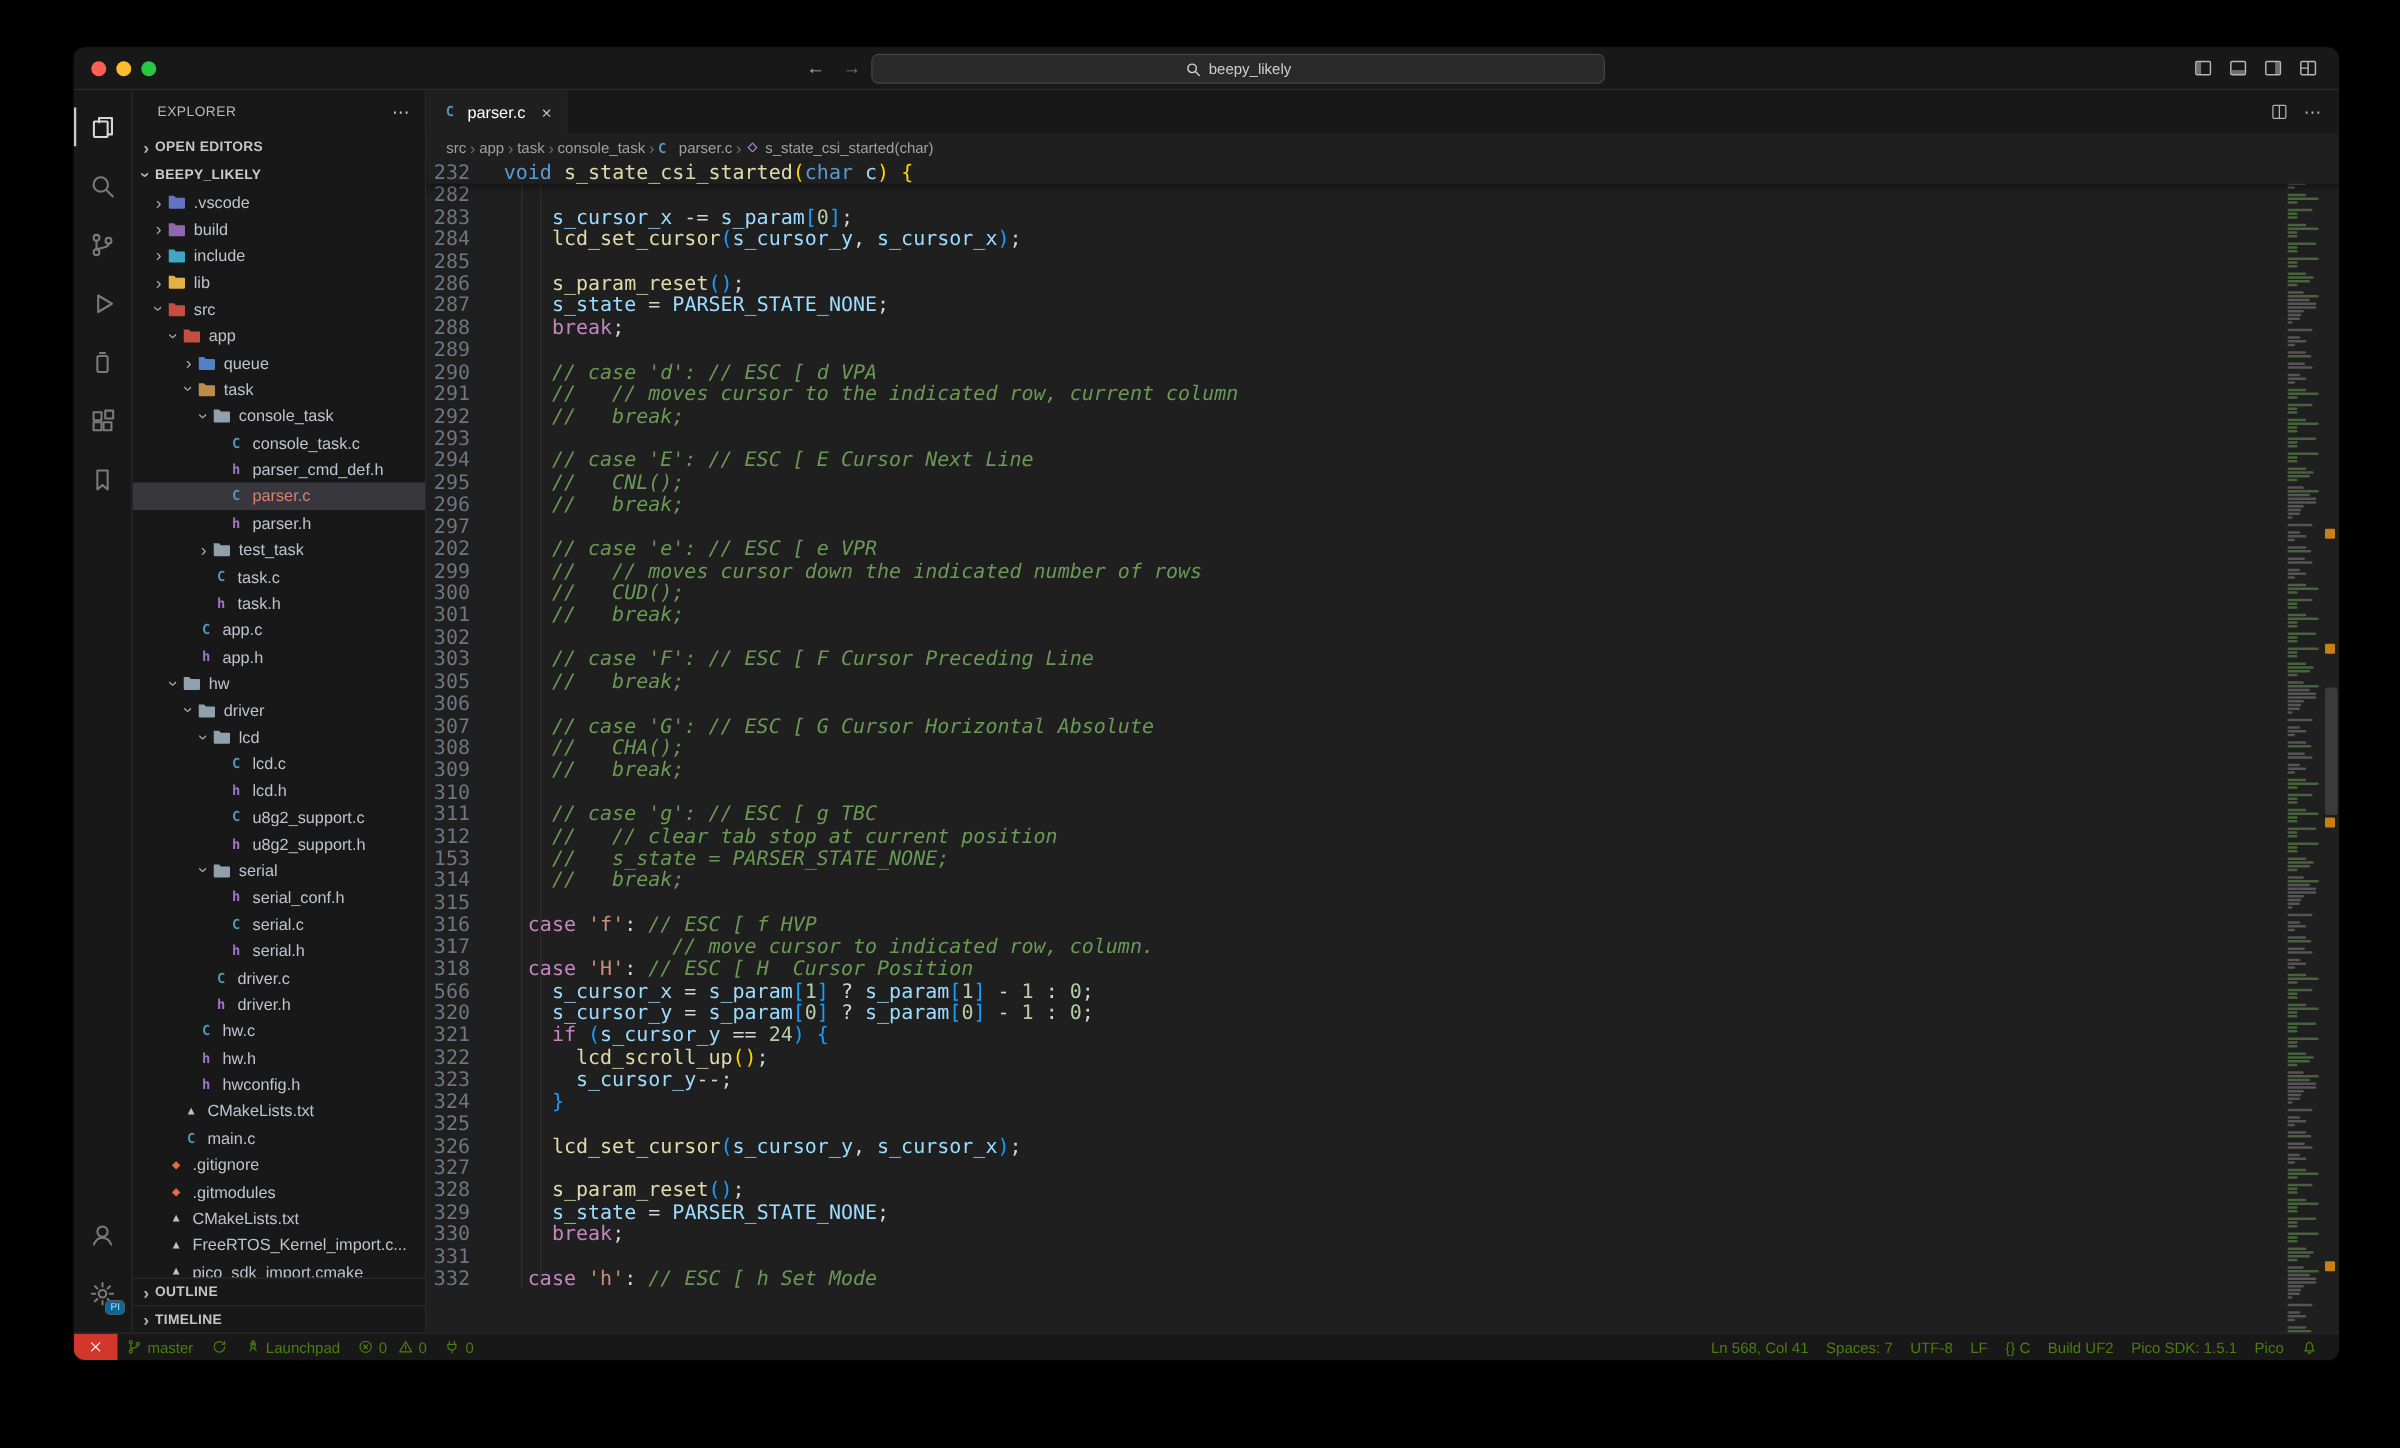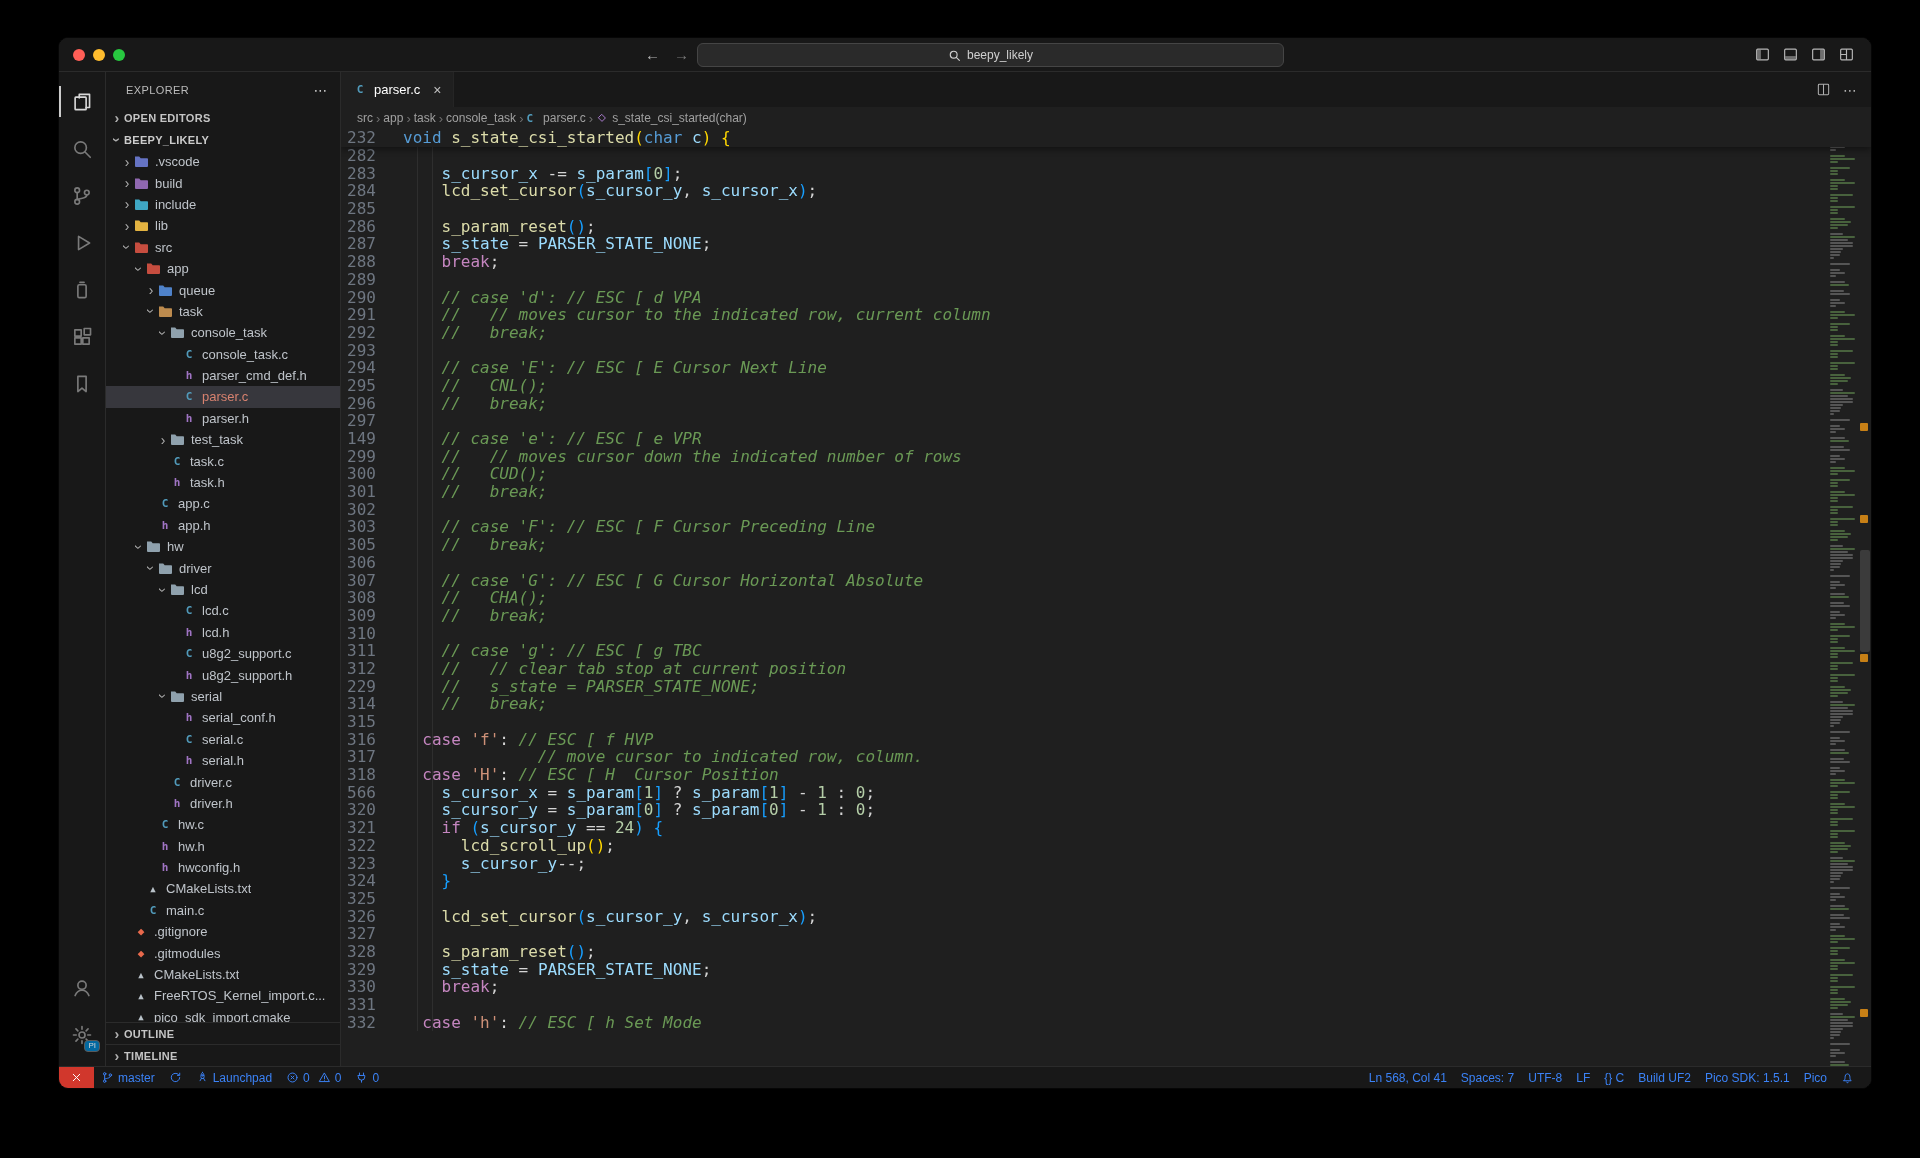--- a/index.html
+++ b/index.html
@@ -77,21 +77,21 @@
   .tk-m{color:var(--tok-comment);font-style:italic;} .tk-p{color:var(--tok-punct);}
   .tk-b1{color:var(--bracket-gold);} .tk-b3{color:var(--bracket-blue);}
   .minimap{position:absolute;top:0;bottom:0;right:14px;width:28px;z-index:2;}
   .mm-bar{position:absolute;height:2px;border-radius:1px;}
   .ruler{position:absolute;top:0;bottom:0;right:0;width:14px;z-index:4;}
   .marker{position:absolute;right:3px;width:8px;height:8px;border-radius:1px;background:var(--marker-modified);opacity:.95;}
   .thumb{position:absolute;right:1px;top:421px;width:10px;height:102px;background:rgba(160,160,160,.22);
     border-radius:2px;cursor:grab;}
   
   .statusbar{flex:0 0 22px;background:var(--bg-panel);border-top:1px solid var(--border);
-    display:flex;align-items:stretch;font-size:12px;color:#3b82f6;overflow:hidden;}
+    display:flex;align-items:stretch;font-size:12px;color:#4d7c0f;overflow:hidden;}
   .sb-left,.sb-right{display:flex;align-items:stretch;}
   .sb-right{margin-left:auto;padding-right:10px;}
   .sb-item{display:flex;align-items:center;gap:4px;padding:0 7px;cursor:pointer;white-space:nowrap;}
   .sb-item.remote{background:var(--remote-bg);color:#ffffff;padding:0 11px;font-weight:bold;}
   .sb-item .ic{display:flex;align-items:center;}
   svg{display:block;}
 </style>
 </head>
 <body>
 
@@ -627,21 +627,21 @@
               </div>
               <div class="line">
                 <span class="ln">296</span>
                 <span class="lt"><span class="tk-m">    //   break;</span></span>
               </div>
               <div class="line">
                 <span class="ln">297</span>
                 <span class="lt"></span>
               </div>
               <div class="line">
-                <span class="ln">149</span>
+                <span class="ln">202</span>
                 <span class="lt"><span class="tk-m">    // case 'e': // ESC [ e VPR</span></span>
               </div>
               <div class="line">
                 <span class="ln">299</span>
                 <span class="lt"><span class="tk-m">    //   // moves cursor down the indicated number of rows</span></span>
               </div>
               <div class="line">
                 <span class="ln">300</span>
                 <span class="lt"><span class="tk-m">    //   CUD();</span></span>
               </div>
@@ -683,21 +683,21 @@
               </div>
               <div class="line">
                 <span class="ln">311</span>
                 <span class="lt"><span class="tk-m">    // case 'g': // ESC [ g TBC</span></span>
               </div>
               <div class="line">
                 <span class="ln">312</span>
                 <span class="lt"><span class="tk-m">    //   // clear tab stop at current position</span></span>
               </div>
               <div class="line">
-                <span class="ln">229</span>
+                <span class="ln">153</span>
                 <span class="lt"><span class="tk-m">    //   s_state = PARSER_STATE_NONE;</span></span>
               </div>
               <div class="line">
                 <span class="ln">314</span>
                 <span class="lt"><span class="tk-m">    //   break;</span></span>
               </div>
               <div class="line">
                 <span class="ln">315</span>
                 <span class="lt"></span>
               </div>

